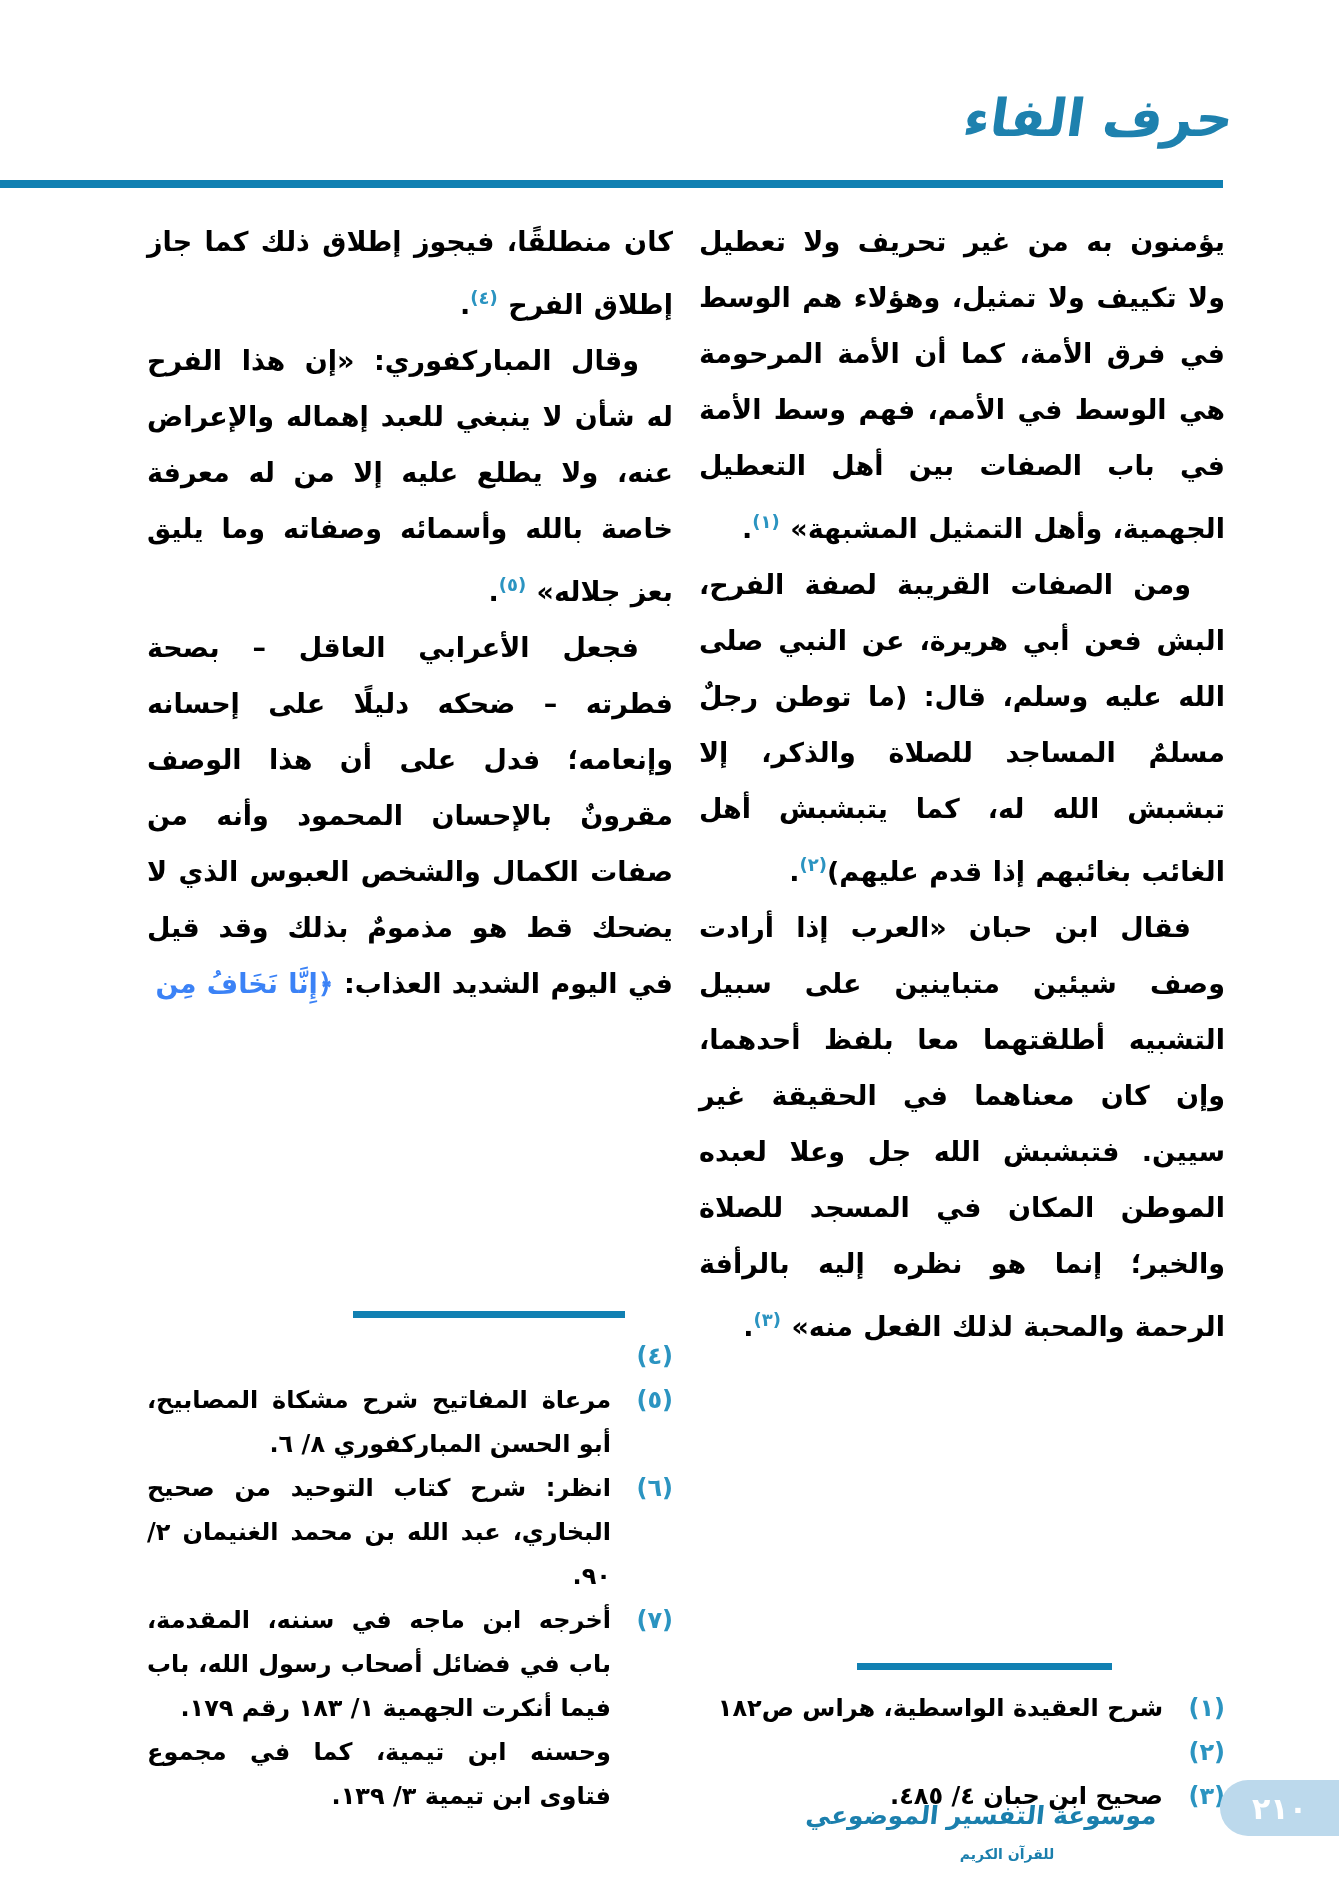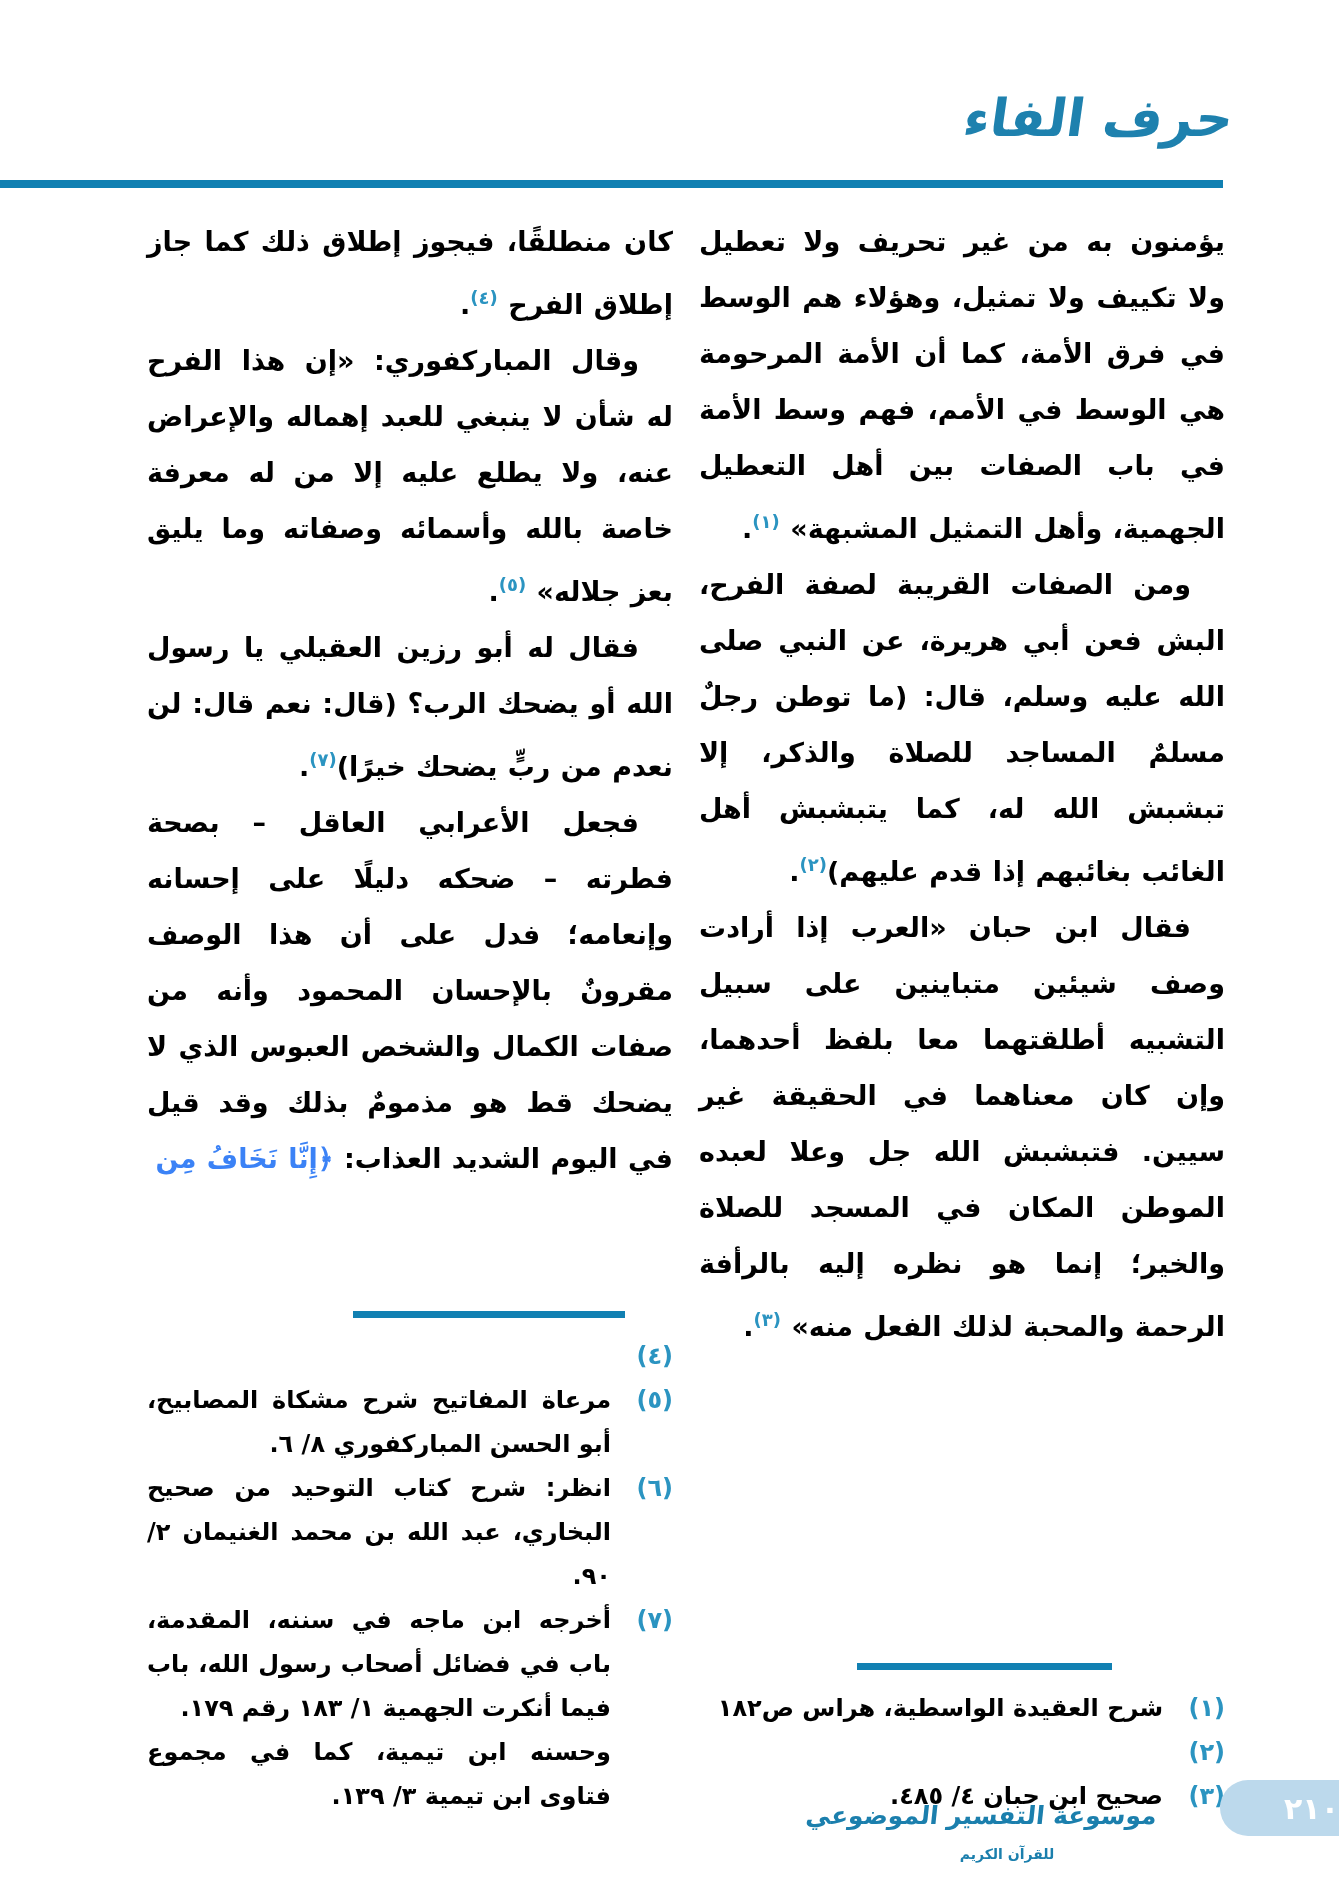--- a/index.html
+++ b/index.html
@@ -49,21 +49,21 @@
     text-align:center; color:#1b7fad;
   }
   .footer-logo .l1 {
     font-size:25px; font-weight:bold; white-space:nowrap;
     transform:skewX(-6deg); display:block;
   }
   .footer-logo .l2 { font-size:14px; font-weight:bold; display:block; margin-top:16px; }
   .page-pill {
     position:absolute; top:1780px; right:0; width:119px; height:56px;
     background:#bcd9ec; border-radius:28px 0 0 28px;
-    display:flex; align-items:center; justify-content:flex-start;
+    display:flex; align-items:center; justify-content:center;
   }
   .page-pill .num { color:#ffffff; font-size:30px; font-weight:bold; letter-spacing:2px; }
 </style>
 </head>
 <body>
 
 <div class="page">
 
   <div class="chapter-title">حرف الفاء</div>
   <div class="header-rule"></div>
@@ -89,21 +89,20 @@
           <span class="fn-num">(٣)</span>
           <span class="fn-text">صحيح ابن حبان ٤/ ٤٨٥.</span>
         </div>
       </div>
     </div>
 
     <div class="col">
       <div class="col-main">
         <p><span>كان منطلقًا، فيجوز إطلاق ذلك كما جاز إطلاق الفرح </span><span class="fn-ref">(٤)</span><span>.</span></p>
         <p class="indent"><span>وقال المباركفوري: «إن هذا الفرح له شأن لا ينبغي للعبد إهماله والإعراض عنه، ولا يطلع عليه إلا من له معرفة خاصة بالله وأسمائه وصفاته وما يليق بعز جلاله» </span><span class="fn-ref">(٥)</span><span>.</span></p>
-        <p class="indent"><span>فقال له أبو رزين العقيلي يا رسول الله أو يضحك الرب؟ (قال: نعم قال: لن نعدم من ربٍّ يضحك خيرًا)</span><span class="fn-ref">(٧)</span><span>.</span></p>
         <p class="indent"><span>فجعل الأعرابي العاقل – بصحة فطرته – ضحكه دليلًا على إحسانه وإنعامه؛ فدل على أن هذا الوصف مقرونٌ بالإحسان المحمود وأنه من صفات الكمال والشخص العبوس الذي لا يضحك قط هو مذمومٌ بذلك وقد قيل في اليوم الشديد العذاب: </span><span class="quran">﴿إِنَّا نَخَافُ مِن</span></p>
       </div>
       <div class="fn-block">
         <div class="fn-sep fn-sep-left"></div>
         <div class="footnote">
           <span class="fn-num">(٤)</span>
         </div>
         <div class="footnote">
           <span class="fn-num">(٥)</span>
           <span class="fn-text">مرعاة المفاتيح شرح مشكاة المصابيح، أبو الحسن المباركفوري ٨/ ٦.</span>

